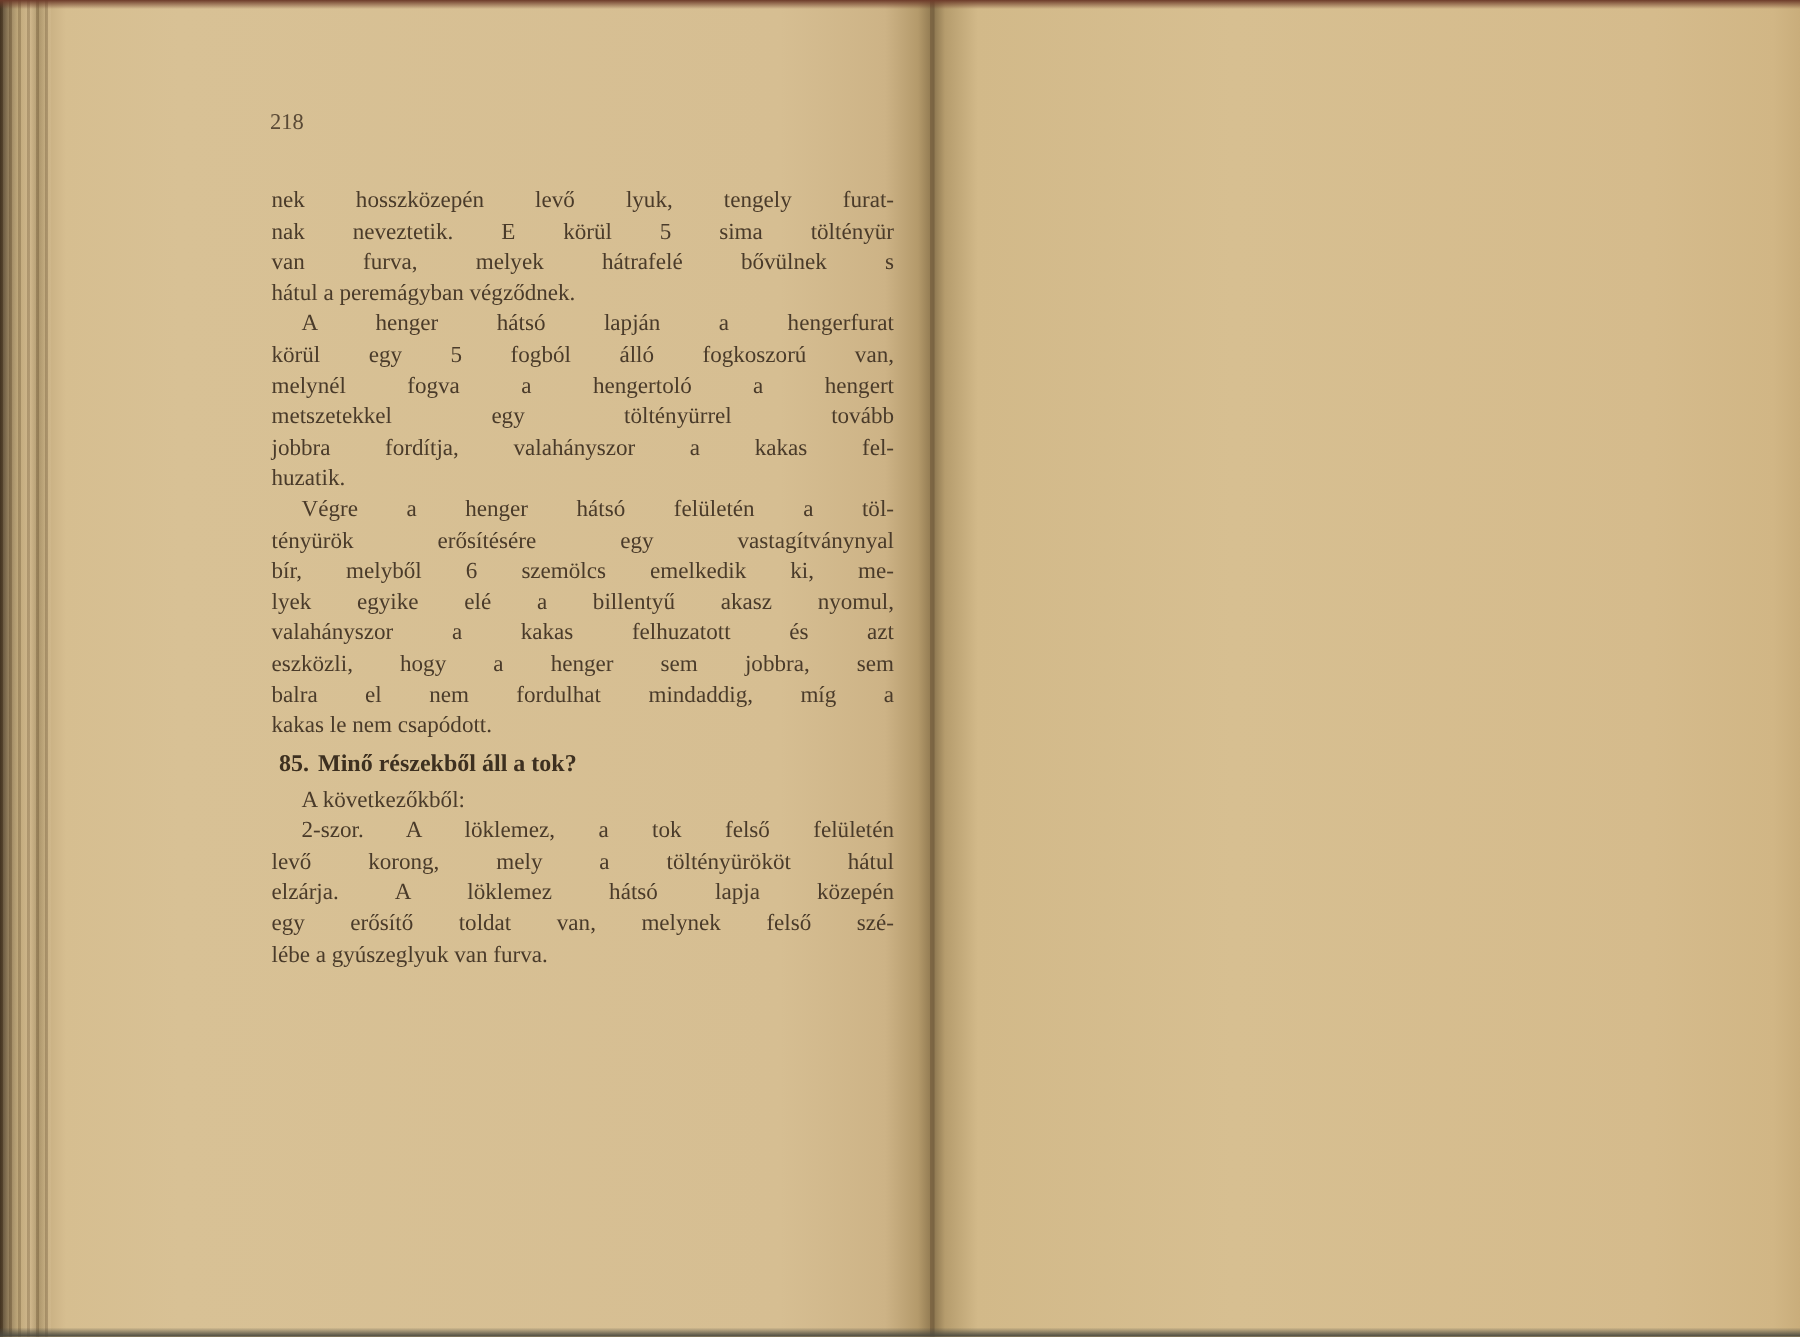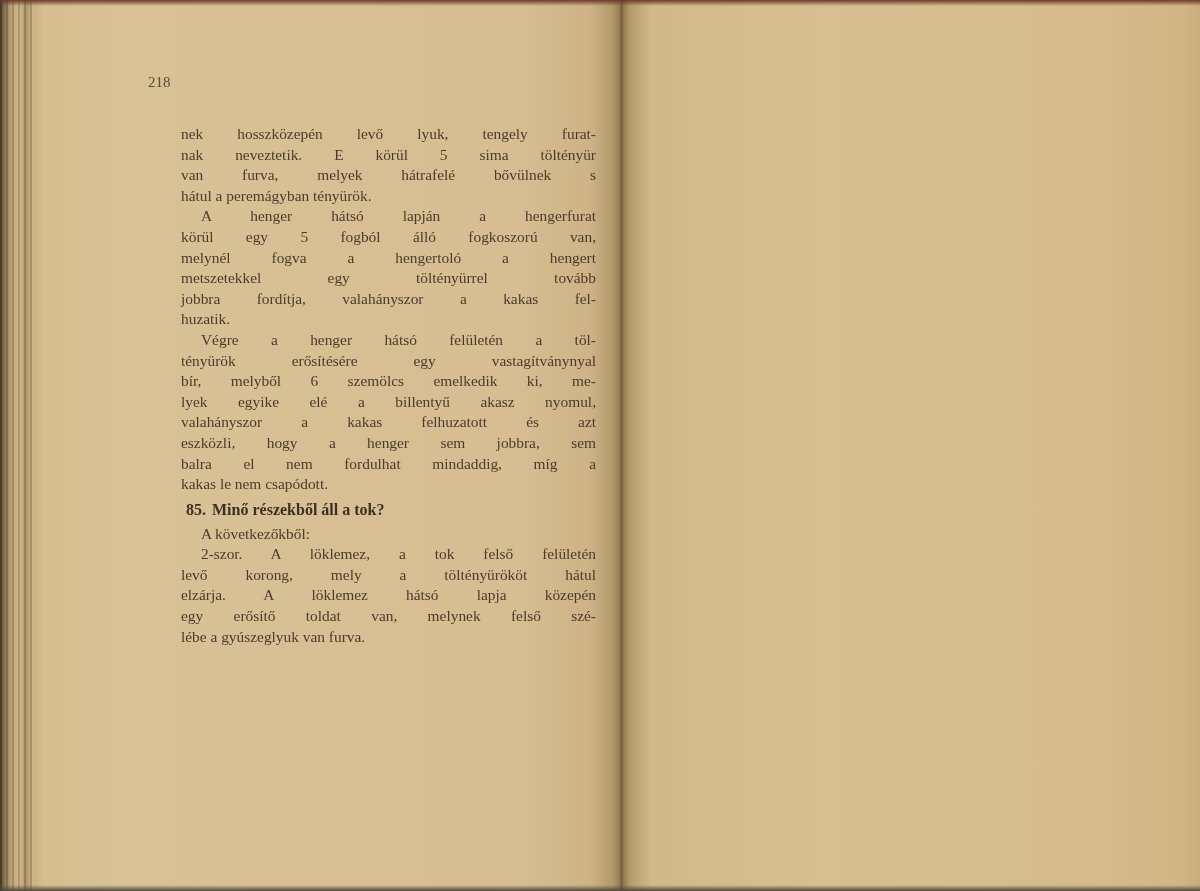--- a/index.html
+++ b/index.html
@@ -43,21 +43,21 @@
     }
     .bottom-shadow {
       position: absolute; left: 0; bottom: 0; width: 1200px; height: 6px;
       background: linear-gradient(0deg, #4b4a40, rgba(120,90,60,0));
     }
     .page-number {
       position: absolute;
       font-size: 15px;
       color: #5a4a36;
     }
-    .pn-left { left: 148px; top: 74px; }
+    .pn-left { left: 180px; top: 74px; }
 
     .textblock {
       position: absolute;
       font-size: 15.4px;
       line-height: 20.6px;
       text-align: justify;
     }
     .tb-left { left: 164px; top: 124px; width: 432px; }
 
     .para { margin: 0; }
@@ -80,21 +80,21 @@
 
 <div class="book">
   <div class="page page-left">
     <div class="left-edge"></div>
     <div class="page-number pn-left">218</div>
     <div class="textblock tb-left" id="left-text">
         <div class="para">
           <span class="line">nek hosszközepén levő lyuk, tengely furat-</span>
           <span class="line">nak neveztetik. E körül 5 sima töltényür</span>
           <span class="line">van furva, melyek hátrafelé bővülnek s</span>
-          <span class="line last">hátul a peremágyban tényürök.</span>
+          <span class="line last">hátul a peremágyban végződnek.</span>
         </div>
         <div class="para">
           <span class="line indent">A henger hátsó lapján a hengerfurat</span>
           <span class="line">körül egy 5 fogból álló fogkoszorú van,</span>
           <span class="line">melynél fogva a hengertoló a hengert</span>
           <span class="line">metszetekkel egy töltényürrel tovább</span>
           <span class="line">jobbra fordítja, valahányszor a kakas fel-</span>
           <span class="line last">huzatik.</span>
         </div>
         <div class="para">

